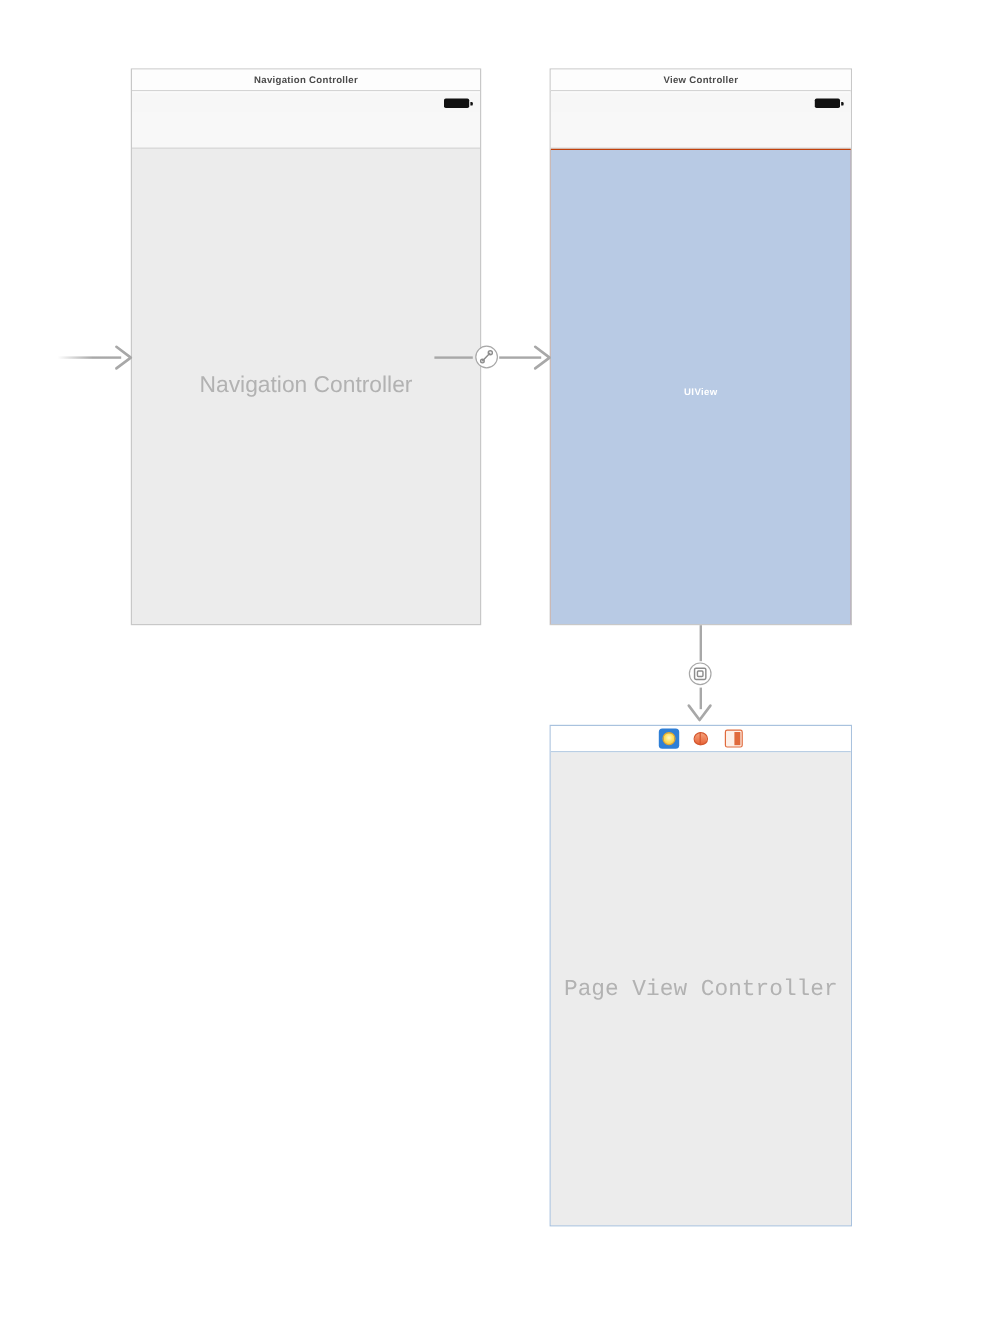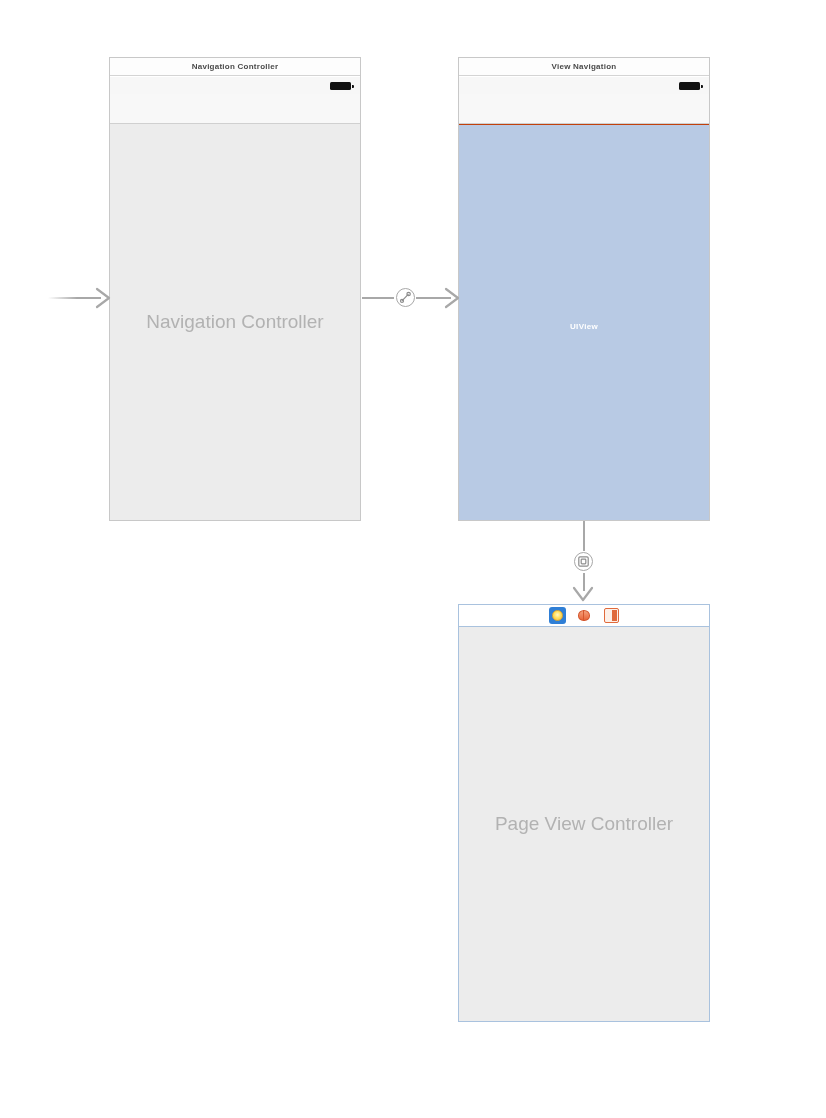--- a/index.html
+++ b/index.html
@@ -243,41 +243,41 @@
   .segue-badge svg {
     position: absolute;
     left: 0; top: 0;
   }
 </style>
 </head>
 <body>
 
 <div class="canvas">
 
-  <div class="scene plain" style="left:109px; top:57px; width:252px; height:464px;">
+  <div class="scene plain" style="left:109px; top:57px; width:292px; height:464px;">
 
     <div class="scene-titlebar">
       <span class="scene-title">Navigation Controller</span>
     </div>
 
     <div class="status-bar" style="top:19px;">
       <span class="battery"></span>
     </div>
 
     <div class="nav-bar" style="top:36px; height:30px;"></div>
 
     <div class="scene-body" style="top:66px; bottom:0;">
       <div class="scene-body-label">Navigation Controller</div>
     </div>
   </div>
 
   <div class="scene plain" style="left:458px; top:57px; width:252px; height:464px;">
 
     <div class="scene-titlebar">
-      <span class="scene-title">View Navigation</span>
+      <span class="scene-title">View Controller</span>
     </div>
 
     <div class="status-bar" style="top:19px;">
       <span class="battery"></span>
     </div>
 
     <div class="nav-bar" style="top:36px; height:30px;"></div>
 
     <div class="scene-body" style="top:66px; bottom:0; background:#c2410c;">
 
@@ -288,21 +288,21 @@
   </div>
 
   <div class="scene selected" style="left:458px; top:604px; width:252px; height:418px;">
 
     <div class="scene-dock">
       <span class="dock-icon icon-viewcontroller"></span>
       <span class="dock-icon icon-first-responder"></span>
       <span class="dock-icon icon-exit"></span>
     </div>
 
-    <div class="scene-body" style="top:22px; bottom:0;">
+    <div class="scene-body" style="top:22px; bottom:0;font-family:Liberation Mono, monospace;">
       <div class="scene-body-label">Page View Controller</div>
     </div>
   </div>
 
   <div class="conn">
     <div class="conn-line-h fade" style="left:48px; top:297px; width:53px;"></div>
     <div class="arrow-right" style="left:95px; top:286px;">
       <svg width="18" height="24" viewBox="0 0 18 24">
         <path d="M2 3 L14 12 L2 21" fill="none" stroke="#a8a8a8" stroke-width="2.2" stroke-linecap="round" stroke-linejoin="round"></path>
       </svg>

